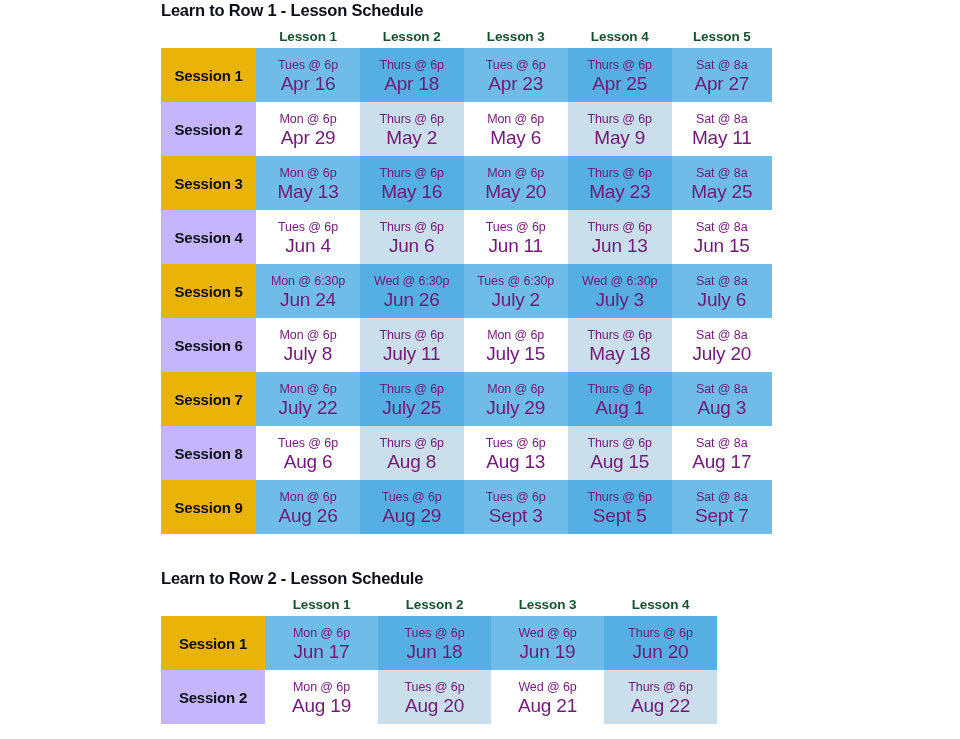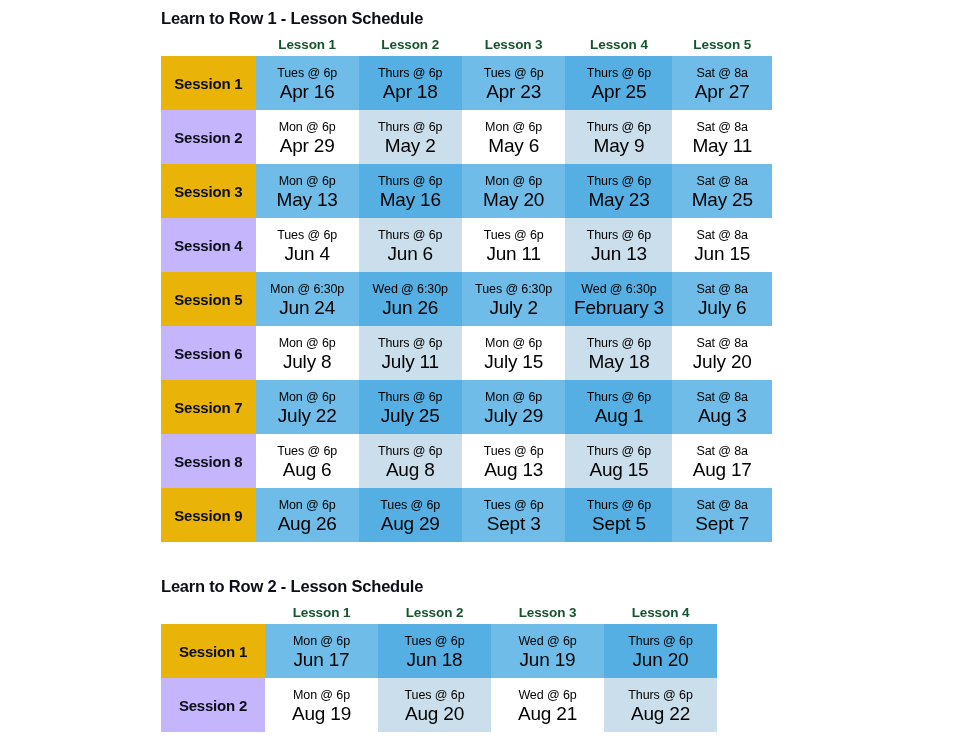--- a/index.html
+++ b/index.html
@@ -16,21 +16,21 @@
     color: #11131c;
     -webkit-font-smoothing: antialiased;
   }
 
   .page {
     position: relative;
     width: 772px;
     height: 739px;
     box-sizing: border-box;
     padding-left: 161px;
-    padding-top: 8px;
+    padding-top: 0px;
   }
 
   .schedule-block { margin: 0; }
   .schedule-block.second { margin-top: 34px; }
 
   .block-title {
     font-size: 16.5px;
     font-weight: bold;
     letter-spacing: -0.2px;
     color: #0d0f18;
@@ -76,21 +76,21 @@
     font-size: 15px;
     font-weight: bold;
     letter-spacing: -0.2px;
     color: #0d0f18;
     white-space: nowrap;
   }
 
   td.lesson-cell {
     font-size: 13px;
     line-height: 17px;
-    color: #000000;
+    color: #701a75;
     white-space: nowrap;
   }
   td.lesson-cell .time {
     display: block;
     font-size: 12.5px;
     line-height: 16px;
     letter-spacing: -0.1px;
   }
   td.lesson-cell .date {
     display: block;
@@ -237,21 +237,21 @@
               <td class="lesson-cell col-even">
                 <span class="time">Wed @ 6:30p</span>
                 <span class="date">Jun 26</span>
               </td>
               <td class="lesson-cell col-odd">
                 <span class="time">Tues @ 6:30p</span>
                 <span class="date">July 2</span>
               </td>
               <td class="lesson-cell col-even">
                 <span class="time">Wed @ 6:30p</span>
-                <span class="date">February 3</span>
+                <span class="date">July 3</span>
               </td>
               <td class="lesson-cell col-odd">
                 <span class="time">Sat @ 8a</span>
                 <span class="date">July 6</span>
               </td>
             </tr>
             <tr class="row-light">
               <td class="session-cell">Session 6</td>
               <td class="lesson-cell col-odd">
                 <span class="time">Mon @ 6p</span>

